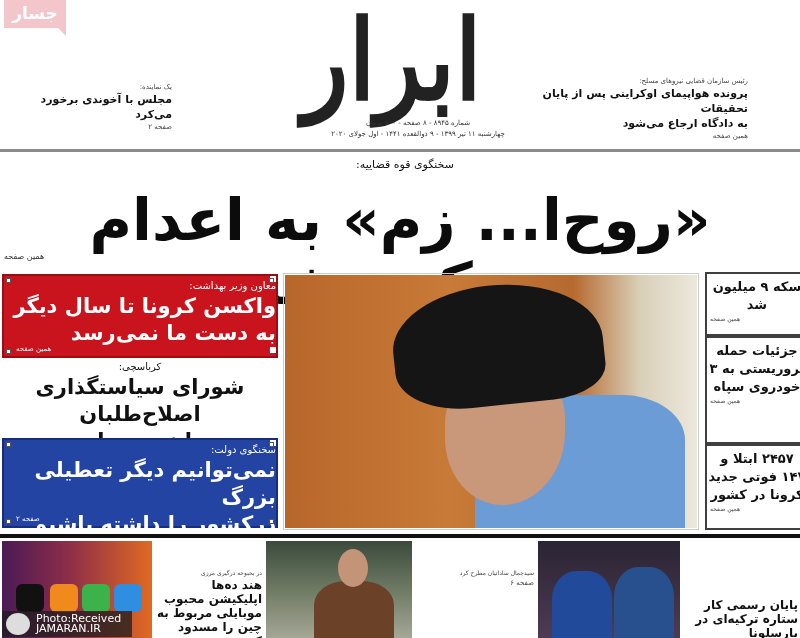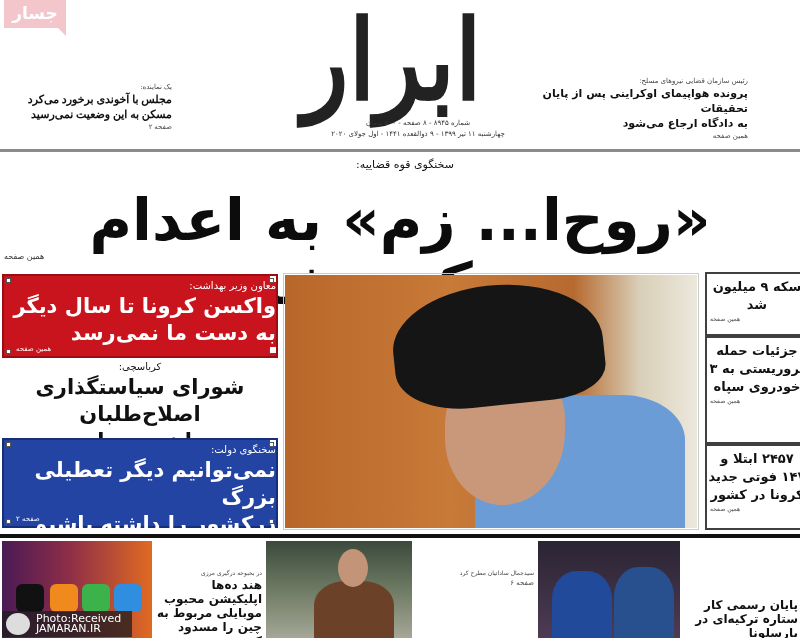--- a/index.html
+++ b/index.html
@@ -14,21 +14,21 @@
 
   .logo { left: 292px; top: 0; width: 200px; height: 122px; display:flex; align-items:center; justify-content:center; }
   .logo-text { font-family: "DejaVu Serif", serif; font-weight: bold; font-size: 96px; color: #222; line-height: 1; letter-spacing: 6px; transform: scaleY(1.15); }
   .issue-line { left: 298px; top: 118px; width: 240px; font-size: 7px; color: #333; text-align: center; line-height: 11px; }
 
   .side-story { font-size: 10px; line-height: 14px; }
   .side-story .kicker { font-size: 7px; color: #444; line-height: 10px; }
   .side-story .head { font-weight: bold; font-size: 11px; line-height: 15px; }
   .side-story .page { font-size: 7px; color: #444; line-height: 10px; }
 
-  .left-top { left: 2px; top: 82px; width: 170px; text-align: right; font-family: Liberation Serif, serif; }
+  .left-top { left: 2px; top: 82px; width: 170px; text-align: right; }
   .right-top { right: 52px; top: 76px; width: 250px; text-align: right; }
 
   .mast-rule { left: 0; top: 149px; width: 800px; height: 3px; background: #8a8a8a; }
 
   
   .main-kicker { left: 290px; top: 158px; width: 230px; text-align: center; font-size: 11px; color: #111; }
   .main-head { left: 0; top: 188px; width: 800px; text-align: center; font-weight: bold; font-size: 58px; letter-spacing: -1px; line-height: 64px; color: #0c0c0c; }
   .main-page { left: 4px; top: 252px; font-size: 8px; color: #333; }
 
   
@@ -95,21 +95,20 @@
   <span class="logo-text">ابرار</span>
 </div>
 <div class="abs issue-line">
   <div>شماره ۸۹۴۵ - ۸ صفحه - ۵۰۰ تومان</div>
   <div>چهارشنبه ۱۱ تیر ۱۳۹۹ - ۹ ذوالقعده ۱۴۴۱ - اول جولای ۲۰۲۰</div>
 </div>
 
 <div class="abs side-story left-top">
   <div class="kicker">یک نماینده:</div>
   <div class="head">مجلس با آخوندی برخورد می‌کرد</div>
-  <div class="head">مسکن به این وضعیت نمی‌رسید</div>
   <div class="page">صفحه ۲</div>
 </div>
 
 <div class="abs side-story right-top">
   <div class="kicker">رئیس سازمان قضایی نیروهای مسلح:</div>
   <div class="head">پرونده هواپیمای اوکراینی پس از پایان تحقیقات</div>
   <div class="head">به دادگاه ارجاع می‌شود</div>
   <div class="page">همین صفحه</div>
 </div>
 

